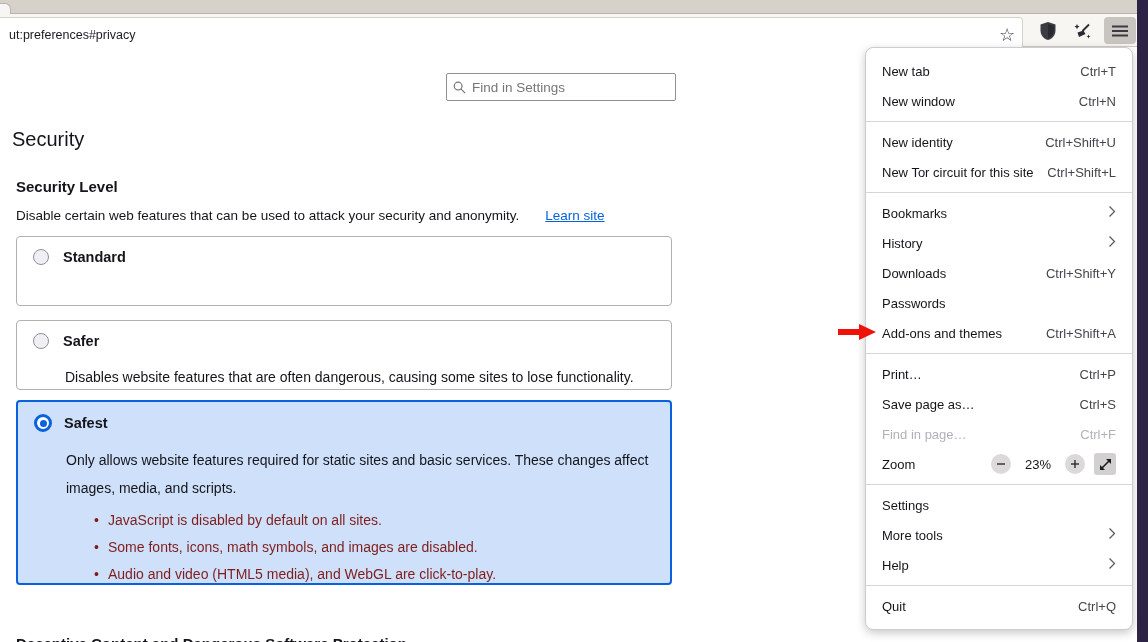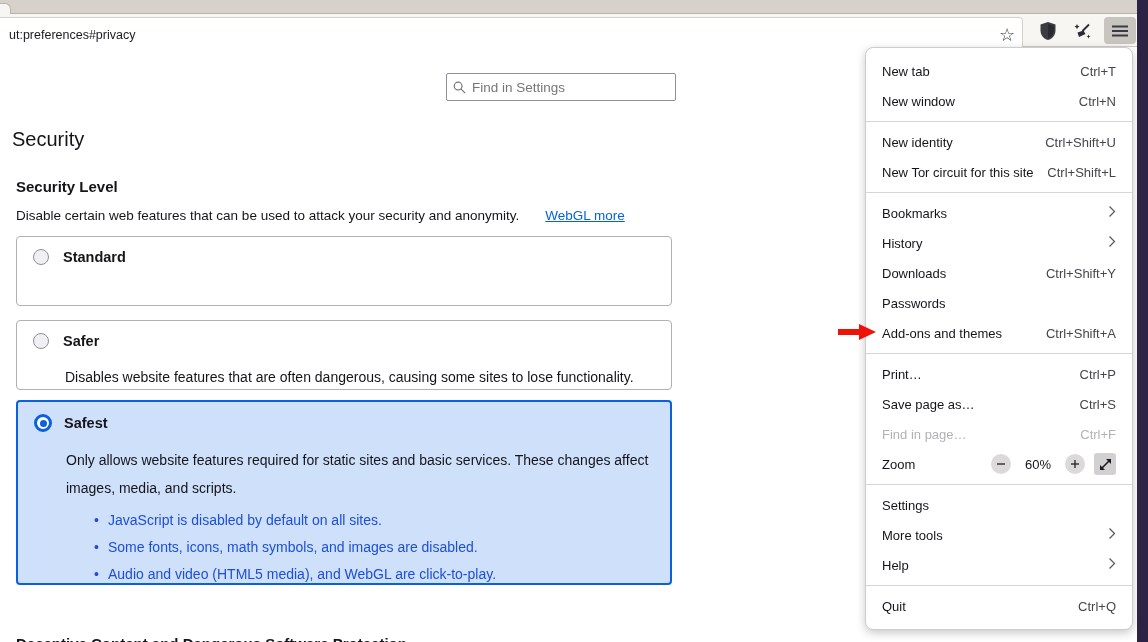--- a/index.html
+++ b/index.html
@@ -34,21 +34,21 @@
   .option-card { position:absolute; left:16px; width:656px; background:#fff; border:1px solid #b1b1b3; border-radius:4px; padding:12px 16px; cursor:pointer; }
   .option-card.selected { background:#cfe1fa; border:2px solid #0a61de; }
   .option-head { display:flex; align-items:center; gap:14px; }
   .option-card.selected .option-head { gap:12px; }
   .radio { width:16px; height:16px; border-radius:50%; border:1px solid #8f8f9d; background:#f0f0f4; flex:0 0 auto; }
   .radio.checked { width:18px; height:18px; border:3px solid #0b61de; background:#fff; display:flex; align-items:center; justify-content:center; }
   .radio.checked::after { content:""; width:7px; height:7px; border-radius:50%; background:#0b61de; }
   .option-label { font-size:14.5px; font-weight:700; color:#15141a; }
   .option-desc { margin:14px 0 0 32px; font-size:14px; color:#15141a; max-width:586px; line-height:28px; }
   .option-bullets { margin:5px 0 0 60px; list-style:none; }
-  .option-bullets li { font-size:14px; color:#1d4ed8; line-height:27px; position:relative; padding-left:14px; }
+  .option-bullets li { font-size:14px; color:#7f1d1d; line-height:27px; position:relative; padding-left:14px; }
   .option-bullets li::before { content:"•"; position:absolute; left:0; top:0; }
   .next-section-title { position:absolute; left:16px; top:588px; font-size:15px; font-weight:700; color:#15141a; }
 
   
   .menu-panel { position:absolute; left:865px; top:47px; width:268px; background:#fff; border:1px solid #cccbd0; border-radius:8px; box-shadow:0 3px 10px rgba(0,0,0,.22); padding:8px 0; z-index:40; }
   .menu-item { height:30px; display:flex; align-items:center; justify-content:space-between; padding:0 16px; font-size:13px; color:#15141a; cursor:pointer; }
   .menu-item .shortcut { color:#45454d; font-size:13px; }
   .menu-item.disabled { color:#b1b1b9; cursor:default;align-items:center; }
   .menu-item.disabled .shortcut { color:#b1b1b9; }
   .menu-separator { height:1px; background:#d6d6da; margin:5px 0; }
@@ -101,21 +101,21 @@
         <circle cx="5.5" cy="5.5" r="4.2" fill="none" stroke="#767676" stroke-width="1.3"></circle>
         <line x1="8.8" y1="8.8" x2="13" y2="13" stroke="#767676" stroke-width="1.3"></line>
       </svg>
       <input type="text" placeholder="Find in Settings" style="">
     </div>
 
     <div class="page-title">Security</div>
     <div class="section-title">Security Level</div>
     <div class="section-desc-row">
       <span class="section-desc">Disable certain web features that can be used to attack your security and anonymity.</span>
-      <a class="learn-more">WebGL more</a>
+      <a class="learn-more">Learn site</a>
     </div>
 
     <div id="options-host">
         <div class="option-card" style="top: 189px; height: 70px;">
           <div class="option-head">
             <span class="radio"></span>
             <span class="option-label">Standard</span>
           </div>
         </div>
         <div class="option-card" style="top: 273px; height: 70px;">
@@ -198,21 +198,21 @@
         <span class="shortcut">Ctrl+F</span>
       </div>
       <div class="menu-item">
         <span class="label">Zoom</span>
         <span class="zoom-controls">
           <span class="zoom-btn">
             <svg width="10" height="10" viewBox="0 0 10 10">
               <line x1="1" y1="5" x2="9" y2="5" stroke="#2b2b33" stroke-width="1.4"></line>
             </svg>
           </span>
-          <span class="zoom-value">60%</span>
+          <span class="zoom-value">23%</span>
           <span class="zoom-btn">
             <svg width="10" height="10" viewBox="0 0 10 10">
               <line x1="1" y1="5" x2="9" y2="5" stroke="#2b2b33" stroke-width="1.4"></line>
               <line x1="5" y1="1" x2="5" y2="9" stroke="#2b2b33" stroke-width="1.4"></line>
             </svg>
           </span>
           <span class="fullscreen-btn">
             <svg width="13" height="13" viewBox="0 0 13 13">
               <line x1="2.5" y1="10.5" x2="10.5" y2="2.5" stroke="#1b1b21" stroke-width="1.6"></line>
               <polygon points="12,1 12,6 7,1" fill="#1b1b21"></polygon>

